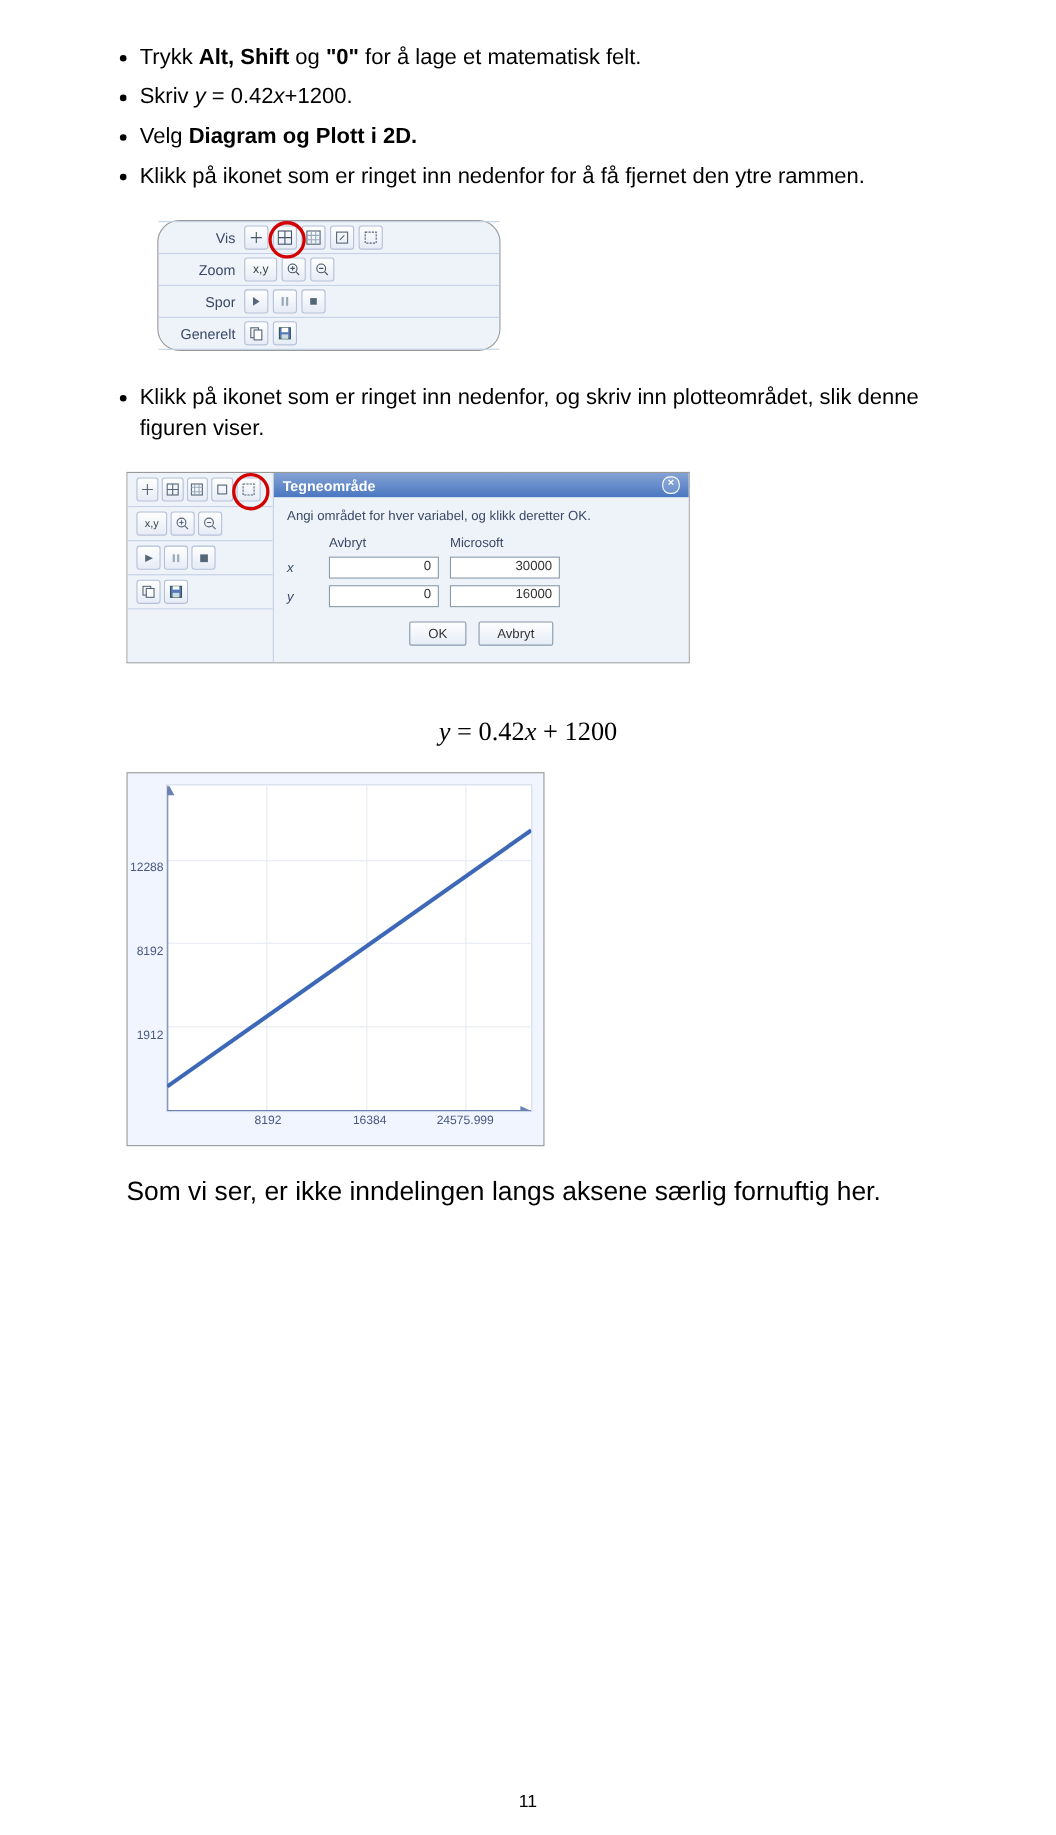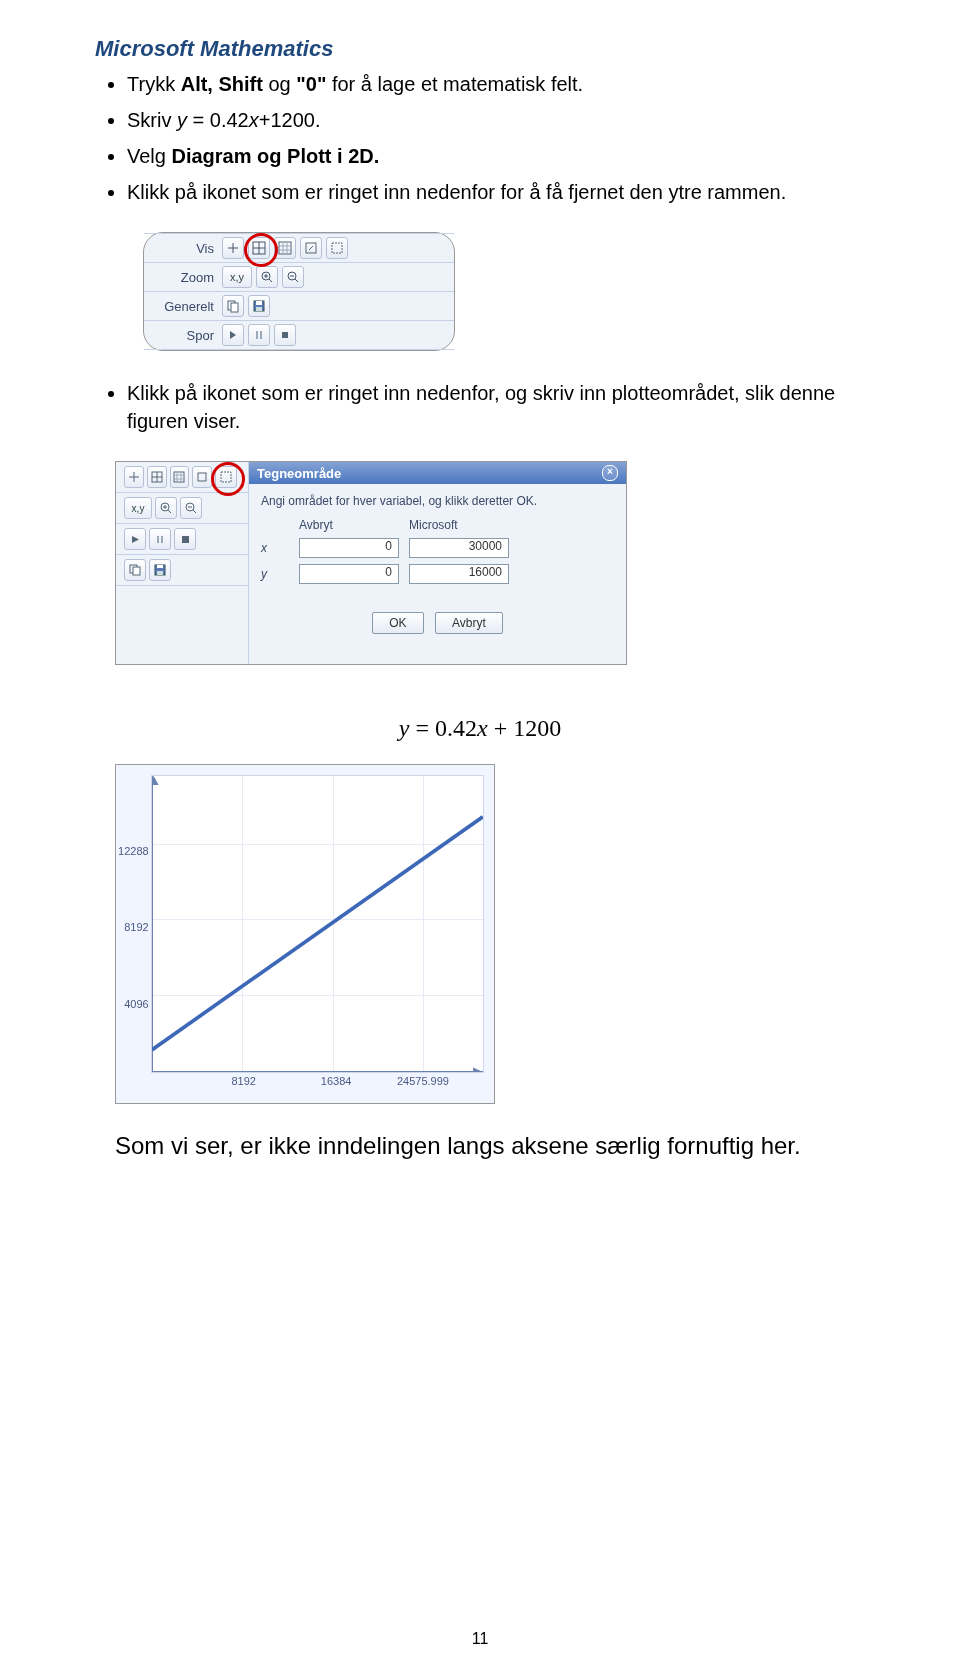--- a/index.html
+++ b/index.html
@@ -164,21 +164,21 @@
   .s2-buttons {
     margin-top: 12px;
     text-align: center;
   }
   .win-btn {
     display: inline-block;
     border: 1px solid #89a;
     background: linear-gradient(#fefefe, #e6ecf6);
     font-size: 12px;
     padding: 3px 16px;
-    margin: 16px 4px;
+    margin: 1px 4px;
     border-radius: 2px;
     color: #333;
   }
   .s2-icon-rows .row {
     display: flex;
     padding: 4px 8px;
     border-bottom: 1px solid #c4d1e6;
   }
   .s2-icon-rows .row .icon-btn { margin-right: 3px; }
   .equation {
@@ -238,21 +238,20 @@
     text-align: center;
     font-size: 16px;
   }
 </style>
 </head>
 <body>
 
 <div class="page">
 
 
-  <h3 class="section-title">Microsoft Mathematics</h3>
 
   <ul class="bullets">
     <li>
       <span>Trykk </span><span class="bold">Alt, Shift</span><span> og </span><span class="bold">"0"</span><span> for å lage et matematisk felt.</span>
     </li>
     <li>
       <span>Skriv </span><span class="italic">y</span><span> = 0.42</span><span class="italic">x</span><span>+1200.</span>
     </li>
     <li>
       <span>Velg </span><span class="bold">Diagram og Plott i 2D.</span>
@@ -313,51 +312,51 @@
       </div>
       <div class="icon-btn">
         <svg width="14" height="14">
             <circle cx="6" cy="6" r="4" fill="none" stroke="#456"></circle>
             <line x1="9" y1="9" x2="12" y2="12" stroke="#456"></line>
             <line x1="4" y1="6" x2="8" y2="6" stroke="#456"></line>
           </svg>
       </div>
     </div>
     <div class="panel-row">
+      <div class="panel-label">Spor</div>
+      <div class="icon-btn">
+        <svg width="10" height="10">
+            <polygon points="2,1 8,5 2,9" fill="#567"></polygon>
+          </svg>
+      </div>
+      <div class="icon-btn">
+        <svg width="10" height="10">
+            <rect x="2" y="1" width="2" height="8" fill="#9ab"></rect>
+            <rect x="6" y="1" width="2" height="8" fill="#9ab"></rect>
+          </svg>
+      </div>
+      <div class="icon-btn">
+        <svg width="10" height="10">
+            <rect x="2" y="2" width="6" height="6" fill="#567"></rect>
+          </svg>
+      </div>
+    </div>
+    <div class="panel-row">
       <div class="panel-label">Generelt</div>
       <div class="icon-btn">
         <svg width="14" height="14">
             <rect x="2" y="2" width="7" height="9" fill="none" stroke="#567"></rect>
             <rect x="5" y="4" width="7" height="9" fill="#fff" stroke="#567"></rect>
           </svg>
       </div>
       <div class="icon-btn">
         <svg width="14" height="14">
             <rect x="2" y="2" width="10" height="10" fill="#5a79b8" stroke="#355"></rect>
             <rect x="4" y="2" width="6" height="4" fill="#fff"></rect>
             <rect x="4" y="8" width="6" height="4" fill="#cdd"></rect>
-          </svg>
-      </div>
-    </div>
-    <div class="panel-row">
-      <div class="panel-label">Spor</div>
-      <div class="icon-btn">
-        <svg width="10" height="10">
-            <polygon points="2,1 8,5 2,9" fill="#567"></polygon>
-          </svg>
-      </div>
-      <div class="icon-btn">
-        <svg width="10" height="10">
-            <rect x="2" y="1" width="2" height="8" fill="#9ab"></rect>
-            <rect x="6" y="1" width="2" height="8" fill="#9ab"></rect>
-          </svg>
-      </div>
-      <div class="icon-btn">
-        <svg width="10" height="10">
-            <rect x="2" y="2" width="6" height="6" fill="#567"></rect>
           </svg>
       </div>
     </div>
   </div>
 
   <ul class="bullets">
     <li>Klikk på ikonet som er ringet inn nedenfor, og skriv inn plotteområdet, slik denne figuren viser.</li>
   </ul>
 
   
@@ -501,21 +500,21 @@
       <svg class="graph-line" width="100%" height="100%" viewBox="0 0 100 100" preserveAspectRatio="none">
 
         <line x1="0" y1="0" x2="0" y2="100" stroke="#6a82b0" stroke-width="0.6"></line>
         <line x1="0" y1="100" x2="100" y2="100" stroke="#6a82b0" stroke-width="0.6"></line>
 
         <polyline points="0,0 -1.5,3 1.5,3" fill="#6a82b0" transform="translate(0.5,0)"></polyline>
         <polyline points="100,100 97,98.5 97,101.5" fill="#6a82b0"></polyline>
         <line x1="0" y1="92.5" x2="100" y2="13.75" stroke="#3d68b8" stroke-width="1.2"></line>
       </svg>
 
-      <div class="tick-label" style="right:101%; bottom:23%; transform:translateY(50%)">4096</div>
+      <div class="tick-label" style="right:101%; bottom:23%; transform:translateY(50%)">1912</div>
       <div class="tick-label" style="right:101%; bottom:49%; transform:translateY(50%)">8192</div>
       <div class="tick-label" style="right:101%; bottom:74.5%; transform:translateY(50%)">12288</div>
 
       <div class="tick-label" style="left:24%; top:101%">8192</div>
       <div class="tick-label" style="left:51%; top:101%">16384</div>
       <div class="tick-label" style="left:74%; top:101%">24575.999</div>
     </div>
   </div>
 
   <div class="footer-text">Som vi ser, er ikke inndelingen langs aksene særlig fornuftig her.</div>

